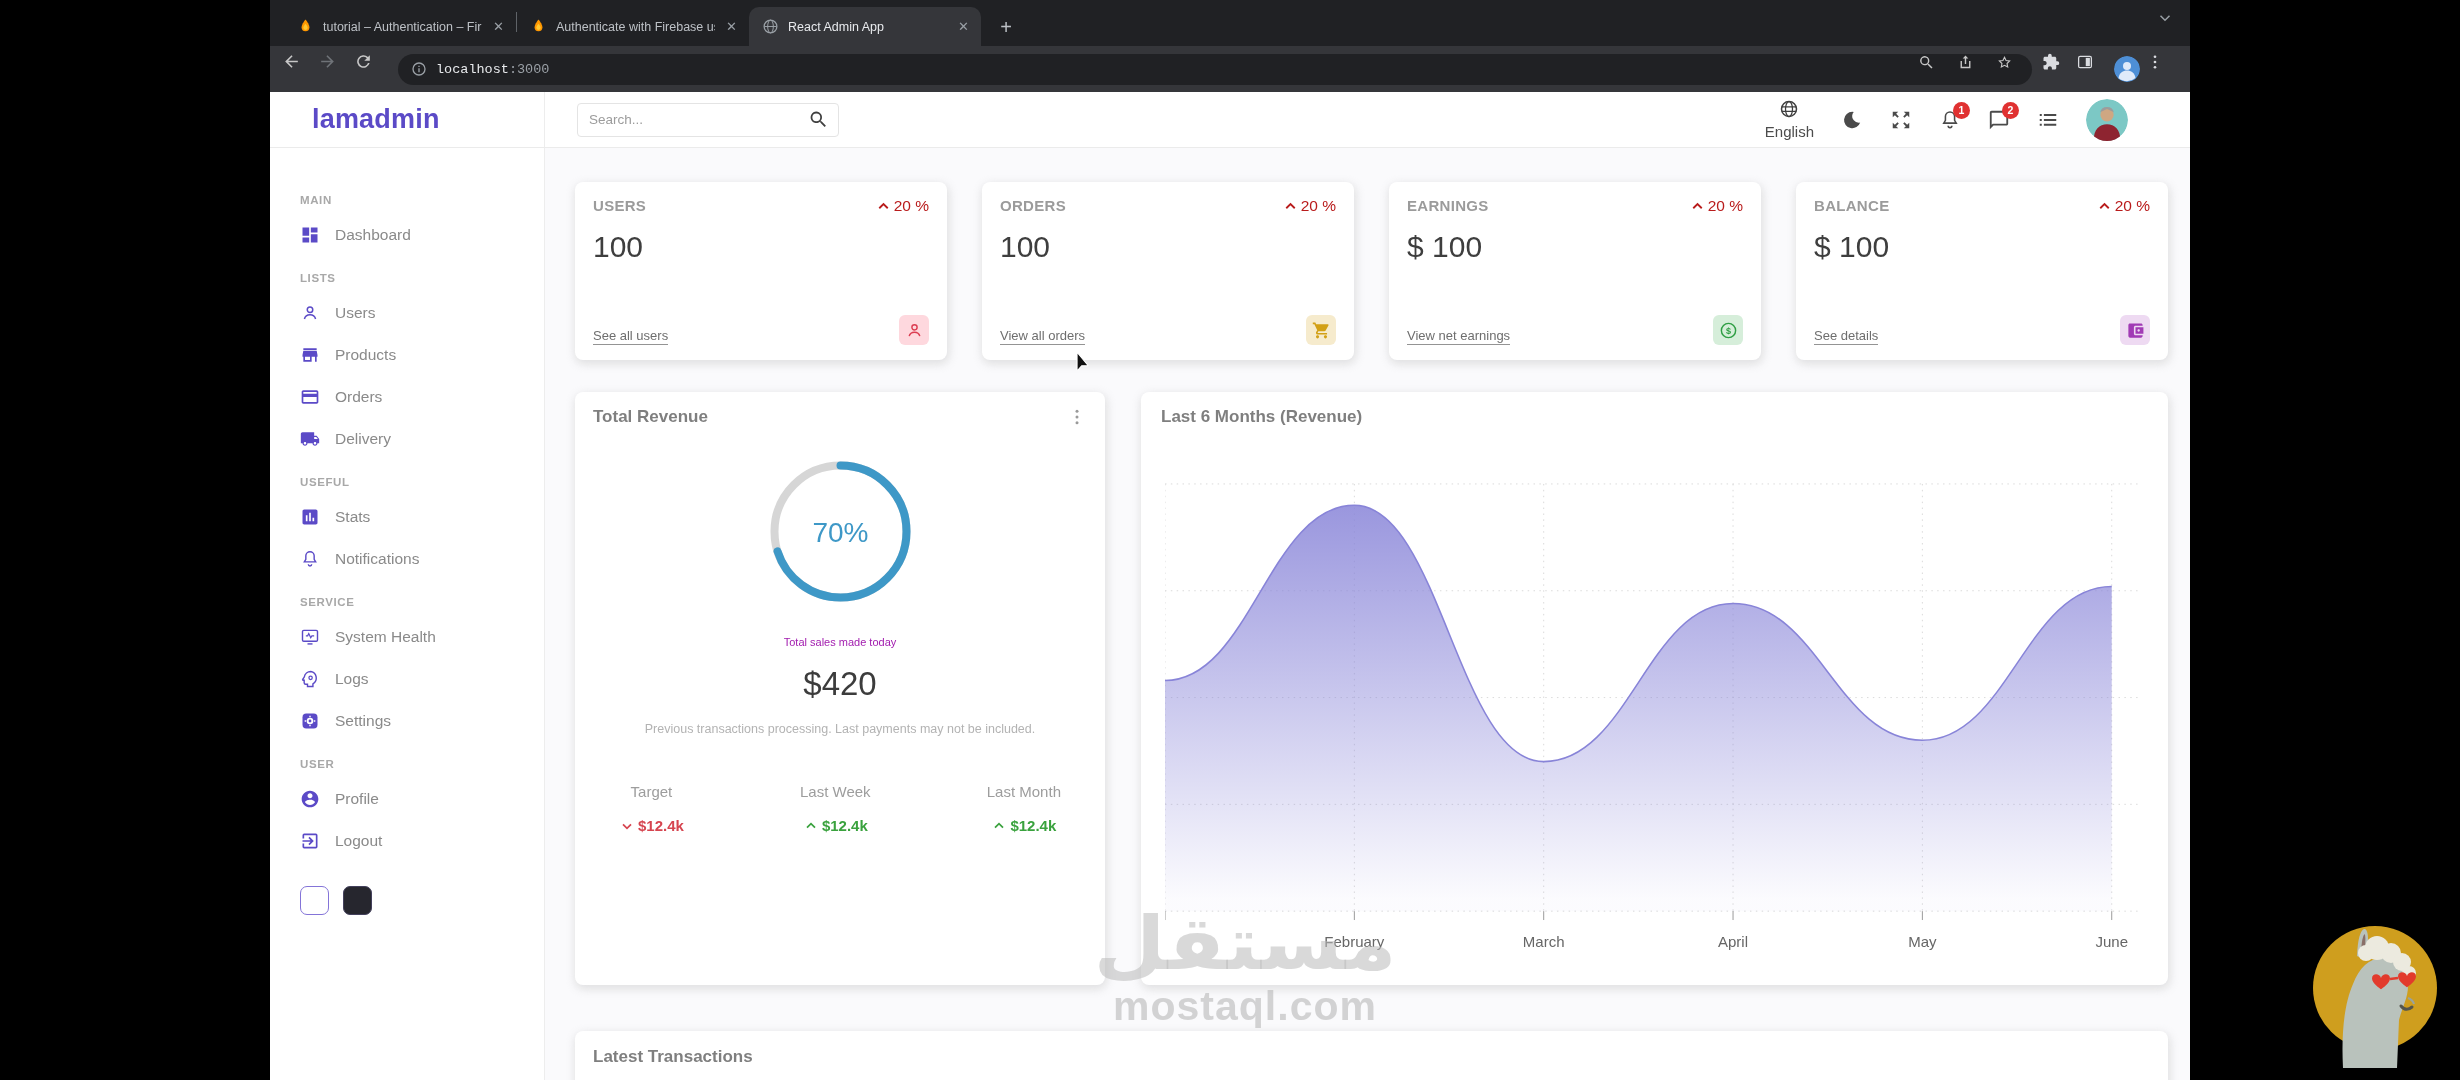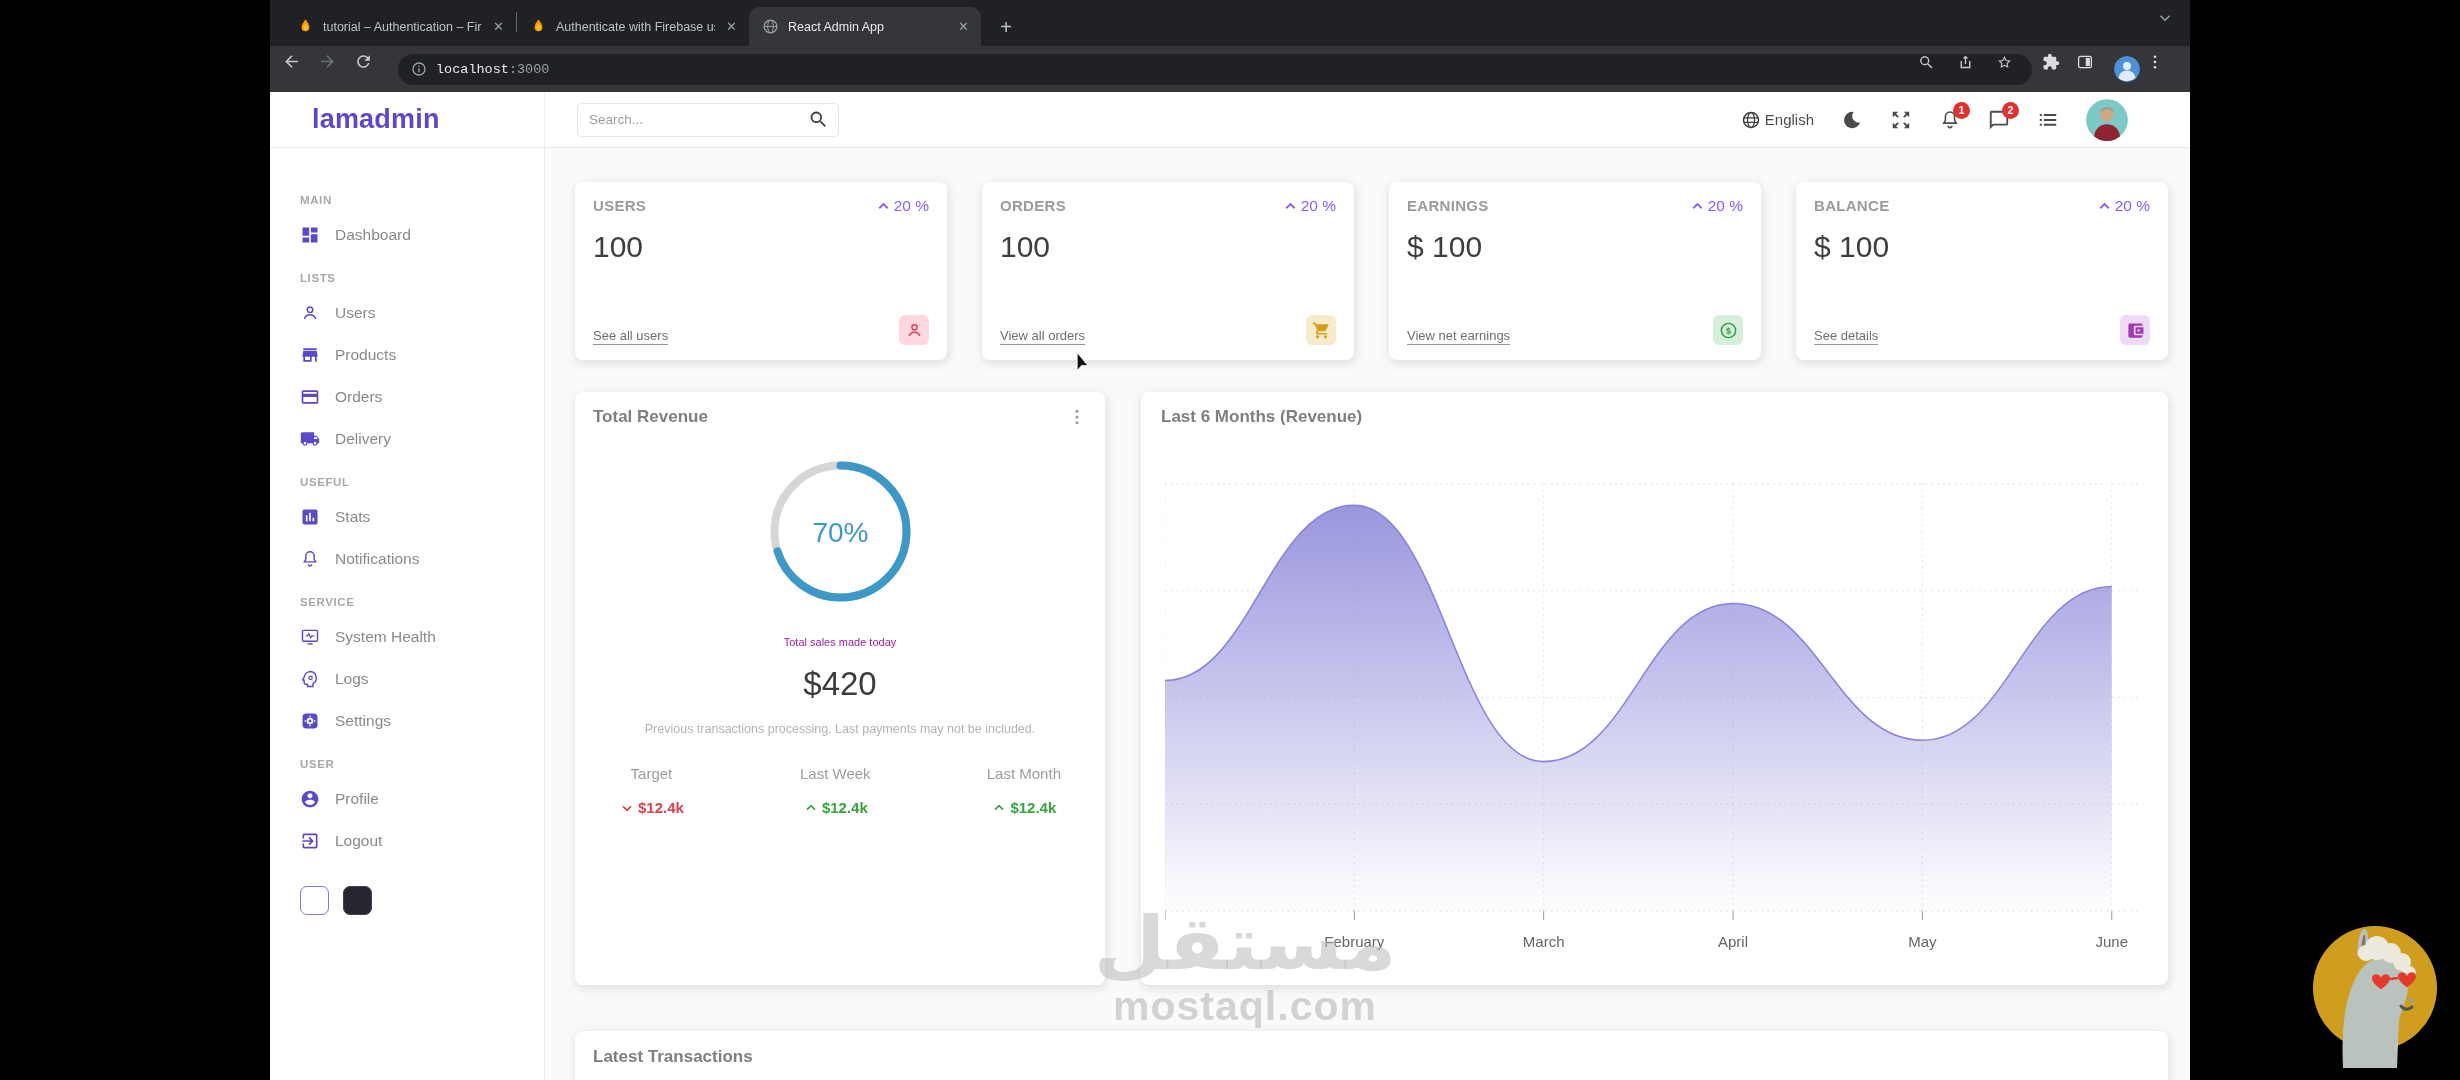--- a/index.html
+++ b/index.html
@@ -44,21 +44,21 @@
   .app-header { height:56px; flex:0 0 auto; border-bottom:1px solid #ebebeb; display:flex; align-items:stretch; }
   .logo-box { width:275px; border-right:1px solid #ededed; display:flex; align-items:center; padding-left:42px; }
   .logo { font-size:27px; font-weight:bold; color:#5b4ac7; letter-spacing:.2px; }
   .search-box { margin-left:32px; align-self:center; width:262px; height:34px; border:1.5px solid #e4e4e4;
                 border-radius:4px; display:flex; align-items:center; padding:0 9px 0 11px; background:#fff; }
   .search-box input { flex:1; border:none; outline:none; font-size:13.5px; color:#444;
                       font-family:"Liberation Sans",sans-serif; background:transparent; }
   .search-box input::placeholder { color:#9c9c9c; }
   .search-box .s-ic { width:21px; height:21px; color:#3f3f3f; }
   .header-right { margin-left:auto; display:flex; align-items:center; gap:27px; padding-right:62px; }
-  .lang { display:flex; align-items:center; gap:4px; color:#4c4c4c; font-size:15px; }
+  .lang { display:flex; align-items:center; gap:4px; color:#4c4c4c; font-size:15px;flex-direction:column; }
   .lang svg { width:20px; height:20px; color:#3f3f3f; }
   .hicon { position:relative; width:22px; height:22px; color:#4a4a4a; }
   .hicon svg { width:22px; height:22px; }
   .badge { position:absolute; top:-7px; right:-9px; min-width:17px; height:17px; border-radius:50%;
            background:#e03131; color:#fff; font-size:10.5px; font-weight:bold;
            display:grid; place-items:center; }
   .avatar-app { width:42px; height:42px; border-radius:50%; overflow:hidden; flex:0 0 auto; }
 
   .app-body { flex:1; display:flex; min-height:0; }
 
@@ -74,39 +74,39 @@
   .tbox.dark { background:#26262e; border-color:#43405c; }
 
   
   .main { flex:1; background:#fafafc; padding:34px 22px 0 30px; overflow:hidden; position:relative; min-width:0; }
   .card { background:#fff; border-radius:8px; box-shadow:1px 3px 10px 1px rgba(190,190,190,.45); }
 
   .widgets-row { display:flex; gap:35px; }
   .widget { flex:1; height:178px; padding:15px 18px; display:flex; flex-direction:column; }
   .w-top { display:flex; justify-content:space-between; align-items:flex-start; }
   .w-title { font-size:15px; font-weight:bold; color:#9b9b9b; letter-spacing:.3px; }
-  .w-trend { display:flex; align-items:center; gap:2px; color:#8b5cf6; font-size:15.5px; }
+  .w-trend { display:flex; align-items:center; gap:2px; color:#b91c1c; font-size:15.5px; }
   .w-trend svg { width:17px; height:17px; }
   .w-value { font-size:30px; color:#3e3e3e; margin-top:15px; font-weight:400; }
   .w-bottom { margin-top:auto; display:flex; justify-content:space-between; align-items:flex-end; }
   .w-link { font-size:13px; color:#6e6e6e; border-bottom:1px solid #949494; padding-bottom:1px; cursor:pointer; }
   .w-iconbox { width:30px; height:30px; border-radius:6px; display:grid; place-items:center; }
   .w-iconbox svg { width:19px; height:19px; }
 
   .charts-row { display:flex; gap:36px; margin-top:32px; height:593px; }
   .featured { width:530px; flex:0 0 auto; padding:15px 18px; }
   .f-top { display:flex; justify-content:space-between; color:#7f7f7f; }
   .f-title { font-size:17px; font-weight:600; }
   .f-kebab { width:20px; height:20px; color:#9a9a9a; }
   .f-body { text-align:center; }
   .f-progress { margin-top:22px; }
   .f-sub { font-size:11px; color:#a21caf; margin-top:18px; }
   .f-amount { font-size:33px; color:#3c3c3c; margin-top:17px; font-weight:500; }
   .f-note { font-size:12.5px; color:#b3b3b3; margin:17px auto 0; width:88%; line-height:1.55; }
-  .f-stats { display:flex; justify-content:space-between; margin:26px 26px 0; }
+  .f-stats { display:flex; justify-content:space-between; margin:44px 26px 0; }
   .f-stat { text-align:center; }
   .fs-label { font-size:15px; color:#9d9d9d; }
   .fs-value { margin-top:17px; display:flex; align-items:center; justify-content:center; gap:3px;
               font-size:15px; font-weight:bold; }
   .fs-value svg { width:16px; height:16px; }
   .fs-value.up { color:#3aa23e; } .fs-value.down { color:#d64550; }
 
   .chart-card { flex:1; position:relative; padding:15px 20px; min-width:0; }
   .c-title { font-size:17px; font-weight:600; color:#7f7f7f; }
   .chart-plot { position:absolute; left:24px; right:28px; top:88px; bottom:64px; }

